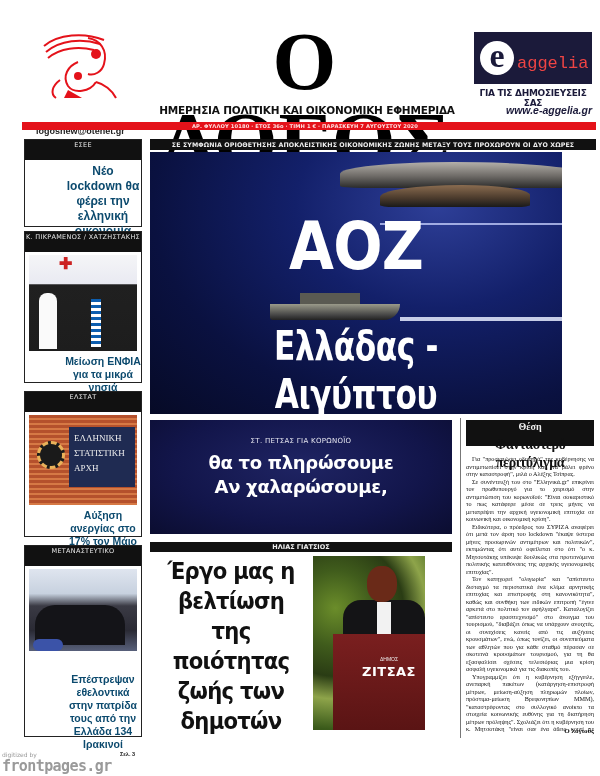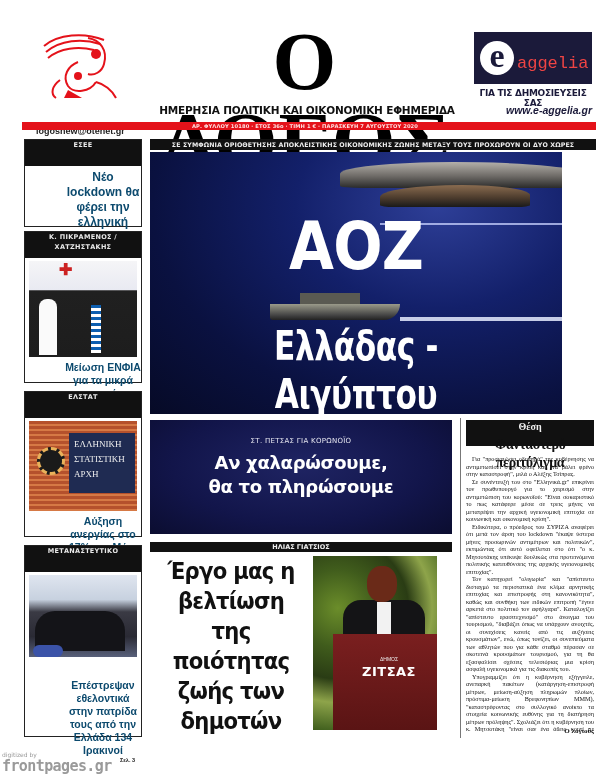--- a/index.html
+++ b/index.html
@@ -20,21 +20,21 @@
   .ad-word { color: #ef4444; font-family: Liberation Mono, monospace; font-size: 17px; margin-left: 3px; margin-top: 10px; }
   .ad-tag { position: absolute; left: 474px; top: 88px; width: 118px; text-align: center;
             font-family: "DejaVu Sans", sans-serif; font-weight: bold; font-size: 9px; color: #1b1a3a; letter-spacing: -0.3px; }
   .ad-url { position: absolute; left: 474px; top: 104px; width: 118px; text-align: right;
             font-style: italic; font-weight: bold; font-size: 10.5px; color: #1b1a3a; }
   .redbar { position: absolute; left: 22px; top: 122px; width: 574px; height: 8px; background: #e4121a;
             font-family: "DejaVu Sans", sans-serif; font-size: 5.2px; font-weight: bold; color: #ffe0e0; line-height: 8px; padding-left: 170px; letter-spacing: 0.1px; white-space: nowrap; }
 
   
   .side-box { position: absolute; left: 24px; width: 118px; border: 1px solid #222; background: #fff; }
-  .side-head { background: #111; color: #e8e8e8; font-family: "DejaVu Sans", sans-serif; font-size: 6.5px; text-align: center; height: 26px; line-height: 10px; letter-spacing: 0.3px; font-weight: bold; }
+  .side-head { background: #111; color: #e8e8e8; font-family: "DejaVu Sans", sans-serif; font-size: 6.5px; text-align: center; height: 20px; line-height: 10px; letter-spacing: 0.3px; }
   .side-title { text-align: center; font-weight: bold; color: #0c4a6e; margin-left: 40px; }
   .side-page { text-align: right; font-size: 5.5px; font-weight: bold; padding-right: 6px; color: #222; }
   .side-img { margin: 3px 4px 0 4px; position: relative; overflow: hidden; }
 
   #box1 { top: 139px; height: 88px; }
   #box1 .side-title { font-size: 12px; line-height: 15px; padding-top: 4px; }
   #box2 { top: 231px; height: 152px; }
   #box2 .side-img { height: 96px; background: linear-gradient(180deg,#f5f5f7 0%,#e9eaf2 30%,#202020 31%,#1d1d1d 100%); }
   #box2 .side-title { font-size: 10.5px; line-height: 13px; padding-top: 4px; }
   #box3 { top: 391px; height: 146px; }
@@ -74,21 +74,21 @@
 
   .petsas { position: absolute; left: 150px; top: 420px; width: 302px; height: 114px;
             background: radial-gradient(ellipse at 50% 40%, #1f2463 0%, #12154a 60%, #0b0d30 100%); color: #fff; text-align: center; }
   .petsas-kicker { font-family: "DejaVu Sans", sans-serif; font-size: 7px; padding-top: 17px; letter-spacing: 0.3px; color: #e6e6f0; }
   .petsas-title { font-family: "DejaVu Sans", sans-serif; font-weight: bold; font-size: 18px; line-height: 24px; padding-top: 6px; letter-spacing: -0.3px; }
 
   .gatsios-bar { position: absolute; left: 150px; top: 542px; width: 302px; height: 10px; background: #111; color: #eee;
                  font-family: "DejaVu Sans", sans-serif; font-size: 6.5px; font-weight: bold; line-height: 10px; text-align: center; }
   .gatsios-title { position: absolute; left: 150px; top: 556px; width: 162px; text-align: center;
                    font-family: "DejaVu Sans", sans-serif; font-weight: bold; font-size: 23px; line-height: 30px; color: #111; transform: scaleX(0.92); letter-spacing: -0.8px; }
-  .gatsios-photo { position: absolute; left: 313px; top: 556px; width: 124px; height: 174px; overflow: hidden;
+  .gatsios-photo { position: absolute; left: 313px; top: 556px; width: 112px; height: 174px; overflow: hidden;
                    background: radial-gradient(circle at 20% 30%, #6b8d2a 0%, #405c1c 25%, #2a3c14 45%, #8ea44a 60%, #3a5a1a 80%, #24320e 100%); }
   .speaker-head { position: absolute; left: 54px; top: 10px; width: 30px; height: 36px; border-radius: 45%; background: #6a2a18; }
   .speaker-body { position: absolute; left: 30px; top: 44px; width: 82px; height: 60px; background: #141416; border-radius: 18px 18px 0 0; }
   .speaker-shirt { position: absolute; left: 64px; top: 46px; width: 14px; height: 44px; background: #f2f2f2; }
   .podium { position: absolute; left: 20px; top: 78px; width: 112px; height: 96px; background: linear-gradient(180deg,#7a1f1f 0%,#5a1414 100%); }
   .podium-label { position: absolute; left: 0; top: 30px; width: 100%; text-align: center; color: #fff;
                   font-family: "DejaVu Sans", sans-serif; font-weight: bold; font-size: 13px; letter-spacing: 0.5px; }
   .podium-small { position: absolute; left: 0; top: 22px; width: 100%; text-align: center; color: #eee; font-size: 5px; }
 
   
@@ -190,22 +190,22 @@
   <div class="ship-top"></div>
   <div class="ship"></div>
   <div class="wake2"></div>
   <div class="hero-title">ΑΟΖ</div>
   <div class="hero-sub">Ελλάδας - Αιγύπτου</div>
 </div>
 
 <div class="petsas">
   <div class="petsas-kicker">ΣΤ. ΠΕΤΣΑΣ ΓΙΑ ΚΟΡΩΝΟΪΟ</div>
   <div class="petsas-title">
+    <div>θα το πληρώσουμε</div>
     <div>Αν χαλαρώσουμε,</div>
-    <div>θα το πληρώσουμε</div>
   </div>
 </div>
 
 <div class="gatsios-bar">ΗΛΙΑΣ ΓΙΑΤΣΙΟΣ</div>
 <div class="gatsios-title">Έργο μας η βελτίωση της ποιότητας ζωής των δημοτών</div>
 <div class="gatsios-photo">
   <div class="speaker-body"></div>
   <div class="speaker-shirt"></div>
   <div class="speaker-head"></div>
   <div class="podium">

